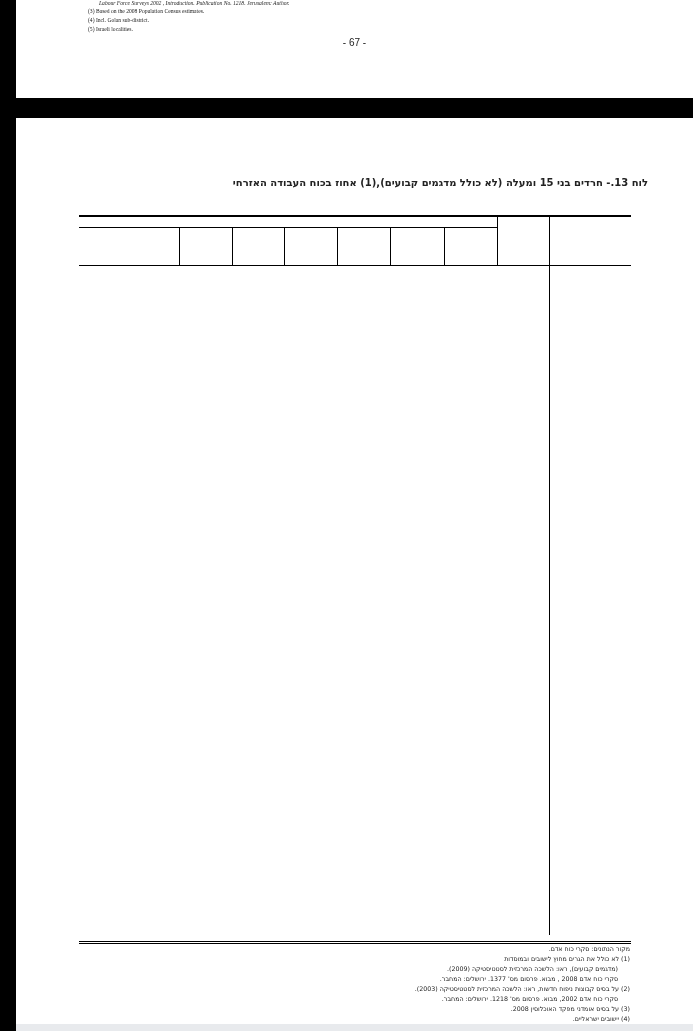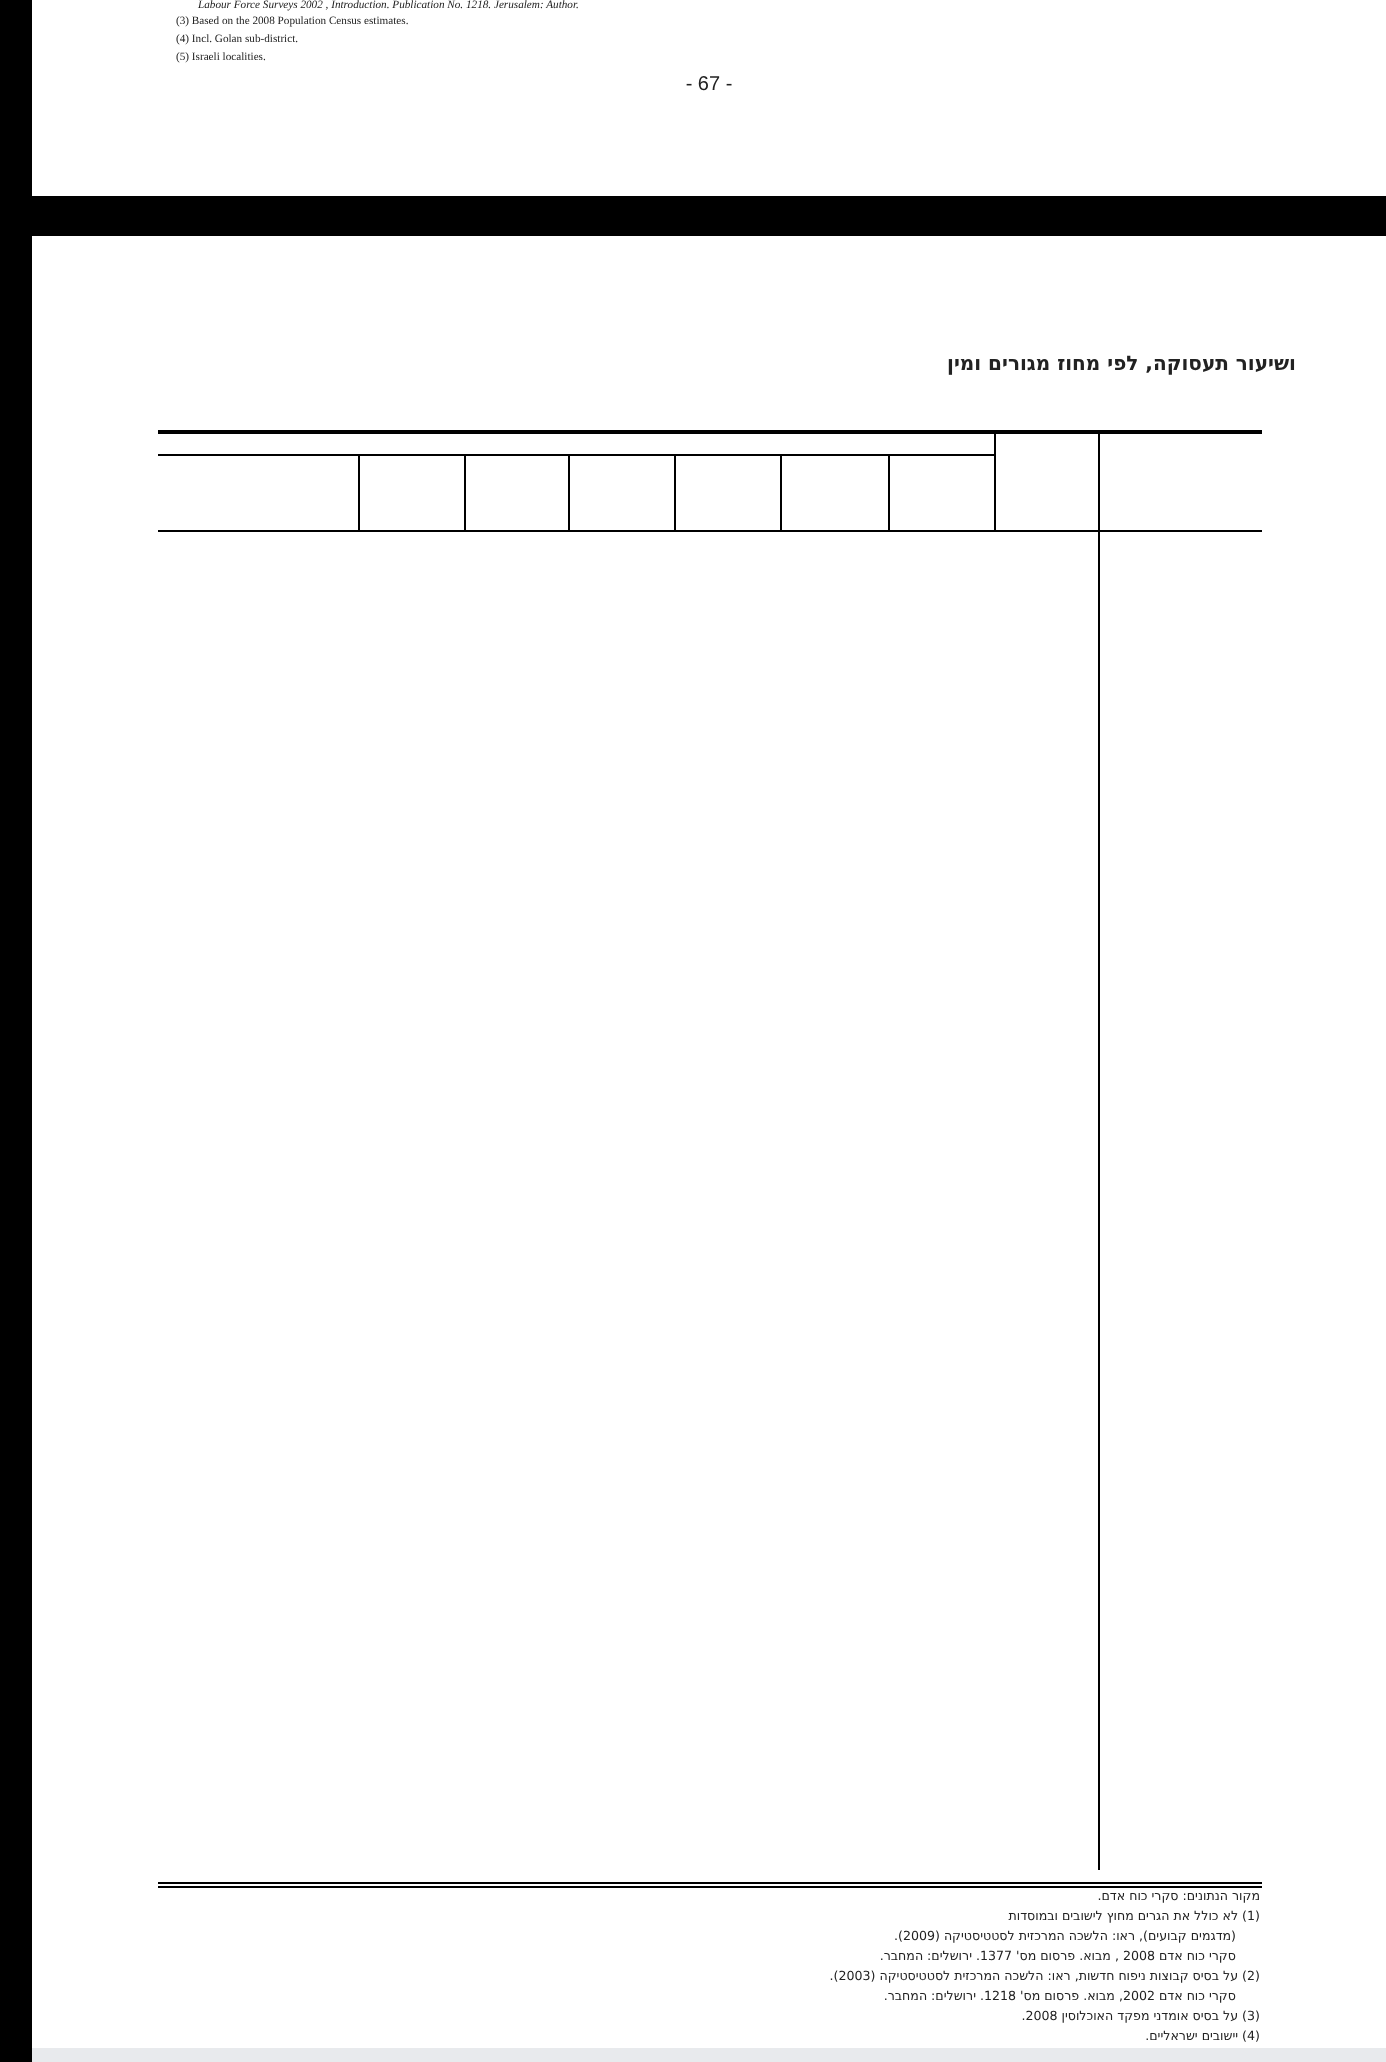--- a/index.html
+++ b/index.html
@@ -38,21 +38,21 @@
 <div class="page-top">
   <div class="ref r0">Labour Force Surveys 2002 , Introduction. Publication No. 1218. Jerusalem: Author.</div>
   <div class="ref r1">(3) Based on the 2008 Population Census estimates.</div>
   <div class="ref r2">(4) Incl. Golan sub-district.</div>
   <div class="ref r3">(5) Israeli localities.</div>
   <div class="page-num">- 67 -</div>
 </div>
 
 <div class="page-main">
   <div class="title">
-    <div class="l2" style="padding-right:0;">ושיעור תעסוקה, לפי מחוז מגורים ומין</div>
+    <div>לוח 13.- חרדים בני 15 ומעלה (לא כולל מדגמים קבועים),(1) אחוז בכוח העבודה האזרחי</div>
   </div>
 </div>
 <div class="bottom-bar"></div>
 
 <div class="tbl" id="tbl">
   <div class="topline"></div>
 <div class="txt" style="left: 3px; top: 2px;"></div>
     <div class="txt he" style="left: 0px; width: 415px; text-align: right; top: 2px;"></div>
     <div class="hline" style="left: 0px; top: 12px; width: 418px;"></div>
     <div class="vline" style="left: 100px; top: 12px; height: 38px;"></div>

